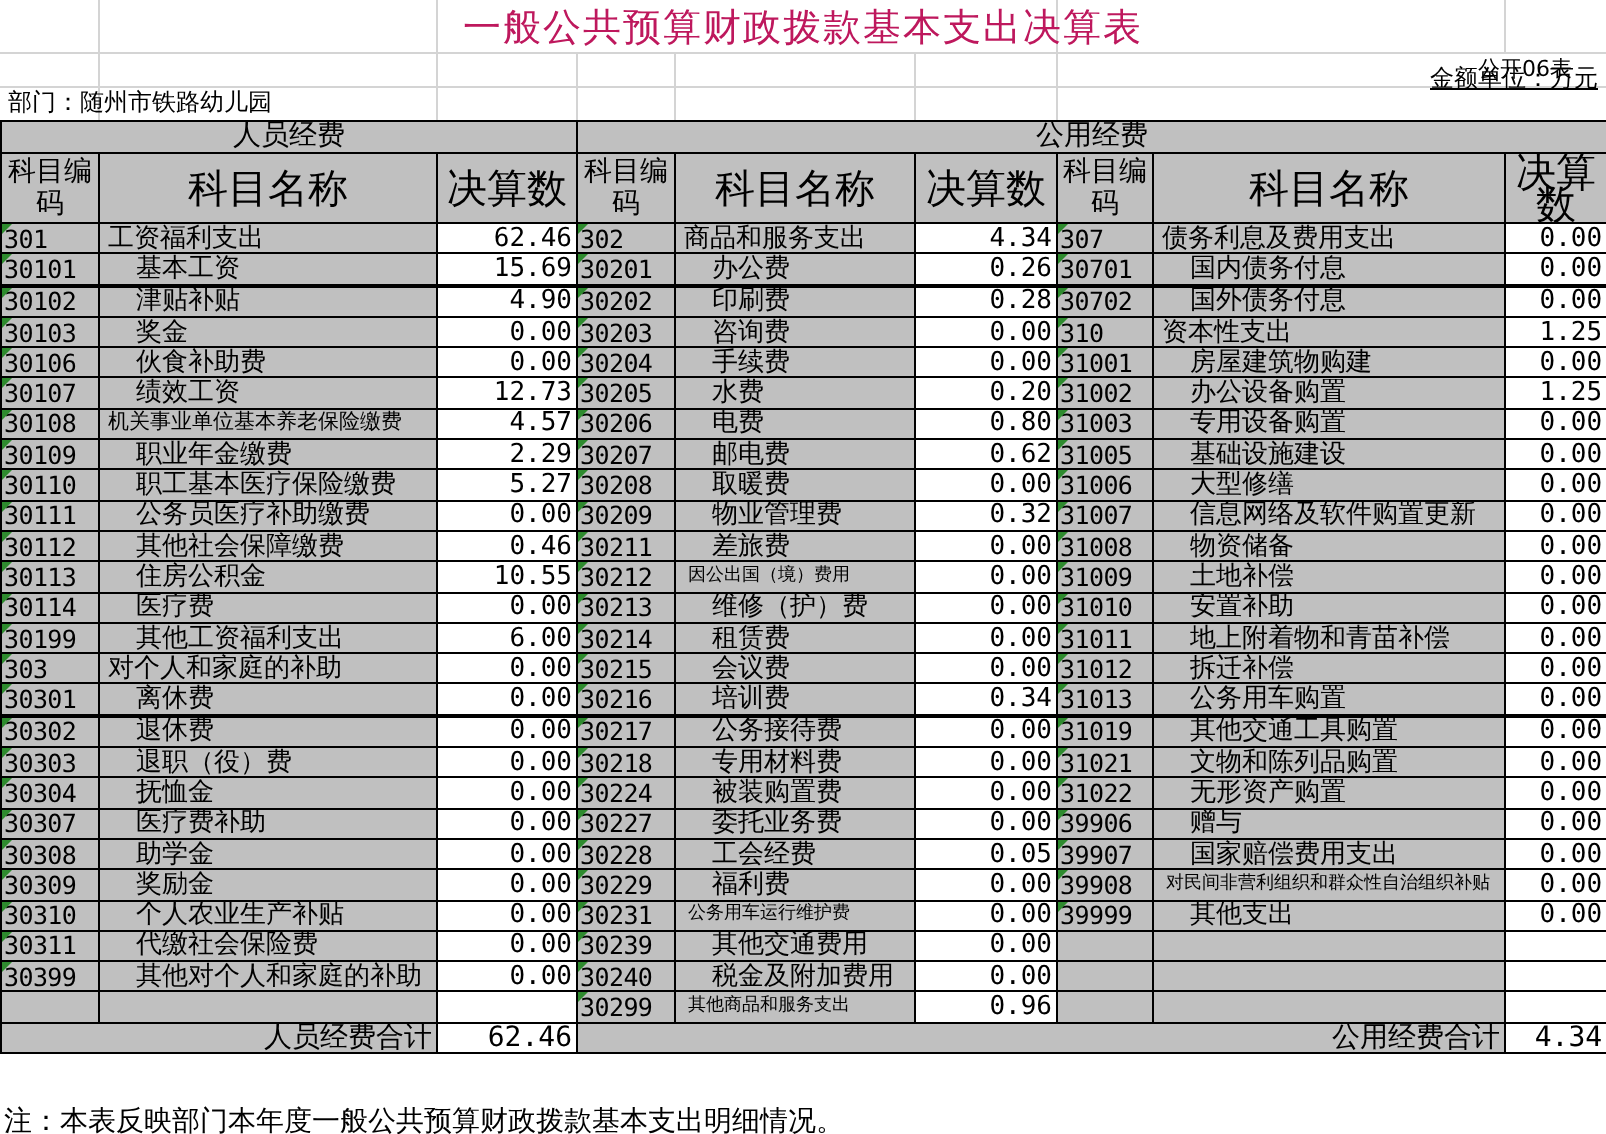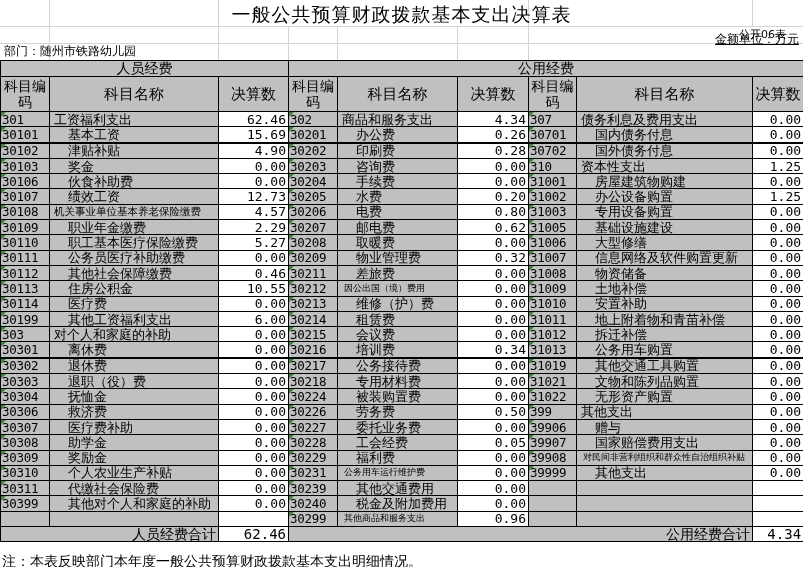--- a/index.html
+++ b/index.html
@@ -1,34 +1,34 @@
 <!DOCTYPE html>
 <html><head>
 <meta charset="utf-8">
 <style>
   html, body { margin:0; padding:0; }
   body { width:803px; height:567px; overflow:hidden; background:#fff; font-family:"DejaVu Sans", sans-serif; color:#000; position:relative; }
   .grid { position:absolute; left:0; top:0; width:803px; height:60px; }
   .gl { position:absolute; background:#d4d4d4; }
-  .title { position:absolute; left:0; top:0; width:803px; height:26px; text-align:center; font-family:"DejaVu Serif", serif; font-size:19px; line-height:28px; color:#000000; letter-spacing:1px; }
+  .title { position:absolute; left:0; top:0; width:803px; height:26px; text-align:center; font-family:"DejaVu Serif", serif; font-size:19px; line-height:28px; color:#be185d; letter-spacing:1px; }
   .formno { position:absolute; right:17px; top:28px; font-size:11px; line-height:14px; }
   .dept { position:absolute; left:4px; top:44px; font-size:12px; line-height:15px; }
   .unit { position:absolute; right:4px; top:32px; font-size:12px; line-height:15px; text-decoration:underline; }
   table.main { position:absolute; left:0; top:60px; border-collapse:collapse; table-layout:fixed; width:803px; }
   table.main td { border:1px solid #000; padding:0 2px; font-size:13px; height:14.3px; line-height:13px; white-space:nowrap; overflow:hidden; background:#c0c0c0; }
   table.main td.v { background:#fff; text-align:right; font-family:"DejaVu Sans Mono", monospace; font-size:13px; }
   table.main td.code { position:relative; font-family:"DejaVu Sans Mono", monospace; font-size:12.5px; padding-left:1px; letter-spacing:-0.3px; }
   table.main td.code.mark::before { content:""; position:absolute; left:0; top:0; border-top:5px solid #2e8b2e; border-right:5px solid transparent; }
   table.main td.name { padding-left:4px; }
   table.main td.name.sub { padding-left:18px; }
   table.main td.name.tiny { font-size:9px; padding-left:6px; }
   table.main td.name.small { font-size:10.5px; padding-left:4px; }
   table.main tr.h1 td { height:15px; text-align:center; font-size:14px; line-height:15px; }
   table.main tr.h2 td { height:34px; text-align:center; font-size:14px; line-height:16px; white-space:normal; }
-  table.main tr.h2 td.big { font-size:15px; }
+  table.main tr.h2 td.big { font-size:20px; }
   table.main tr.total td { height:14px; font-size:14px; line-height:14px; }
   table.main tr.total td.lbl { text-align:right; }
   .thick-top td { border-top:2px solid #000 !important; }
   .note { position:absolute; left:2px; top:554px; font-size:14px; line-height:14px; white-space:nowrap; }
 </style>
 </head>
 <body>
 
 <div class="grid">
   <div class="gl" style="left:0;top:26px;width:803px;height:1px"></div>
@@ -278,31 +278,20 @@
         <td class="name sub">抚恤金</td>
         <td class="v">0.00</td>
         <td class="code mark">30224</td>
         <td class="name sub">被装购置费</td>
         <td class="v">0.00</td>
         <td class="code mark">31022</td>
         <td class="name sub">无形资产购置</td>
         <td class="v">0.00</td>
       </tr>
       <tr>
-        <td class="code mark">30306</td>
-        <td class="name sub">救济费</td>
-        <td class="v">0.00</td>
-        <td class="code mark">30226</td>
-        <td class="name sub">劳务费</td>
-        <td class="v">0.50</td>
-        <td class="code mark">399</td>
-        <td class="name">其他支出</td>
-        <td class="v">0.00</td>
-      </tr>
-      <tr>
         <td class="code mark">30307</td>
         <td class="name sub">医疗费补助</td>
         <td class="v">0.00</td>
         <td class="code mark">30227</td>
         <td class="name sub">委托业务费</td>
         <td class="v">0.00</td>
         <td class="code mark">39906</td>
         <td class="name sub">赠与</td>
         <td class="v">0.00</td>
       </tr>

